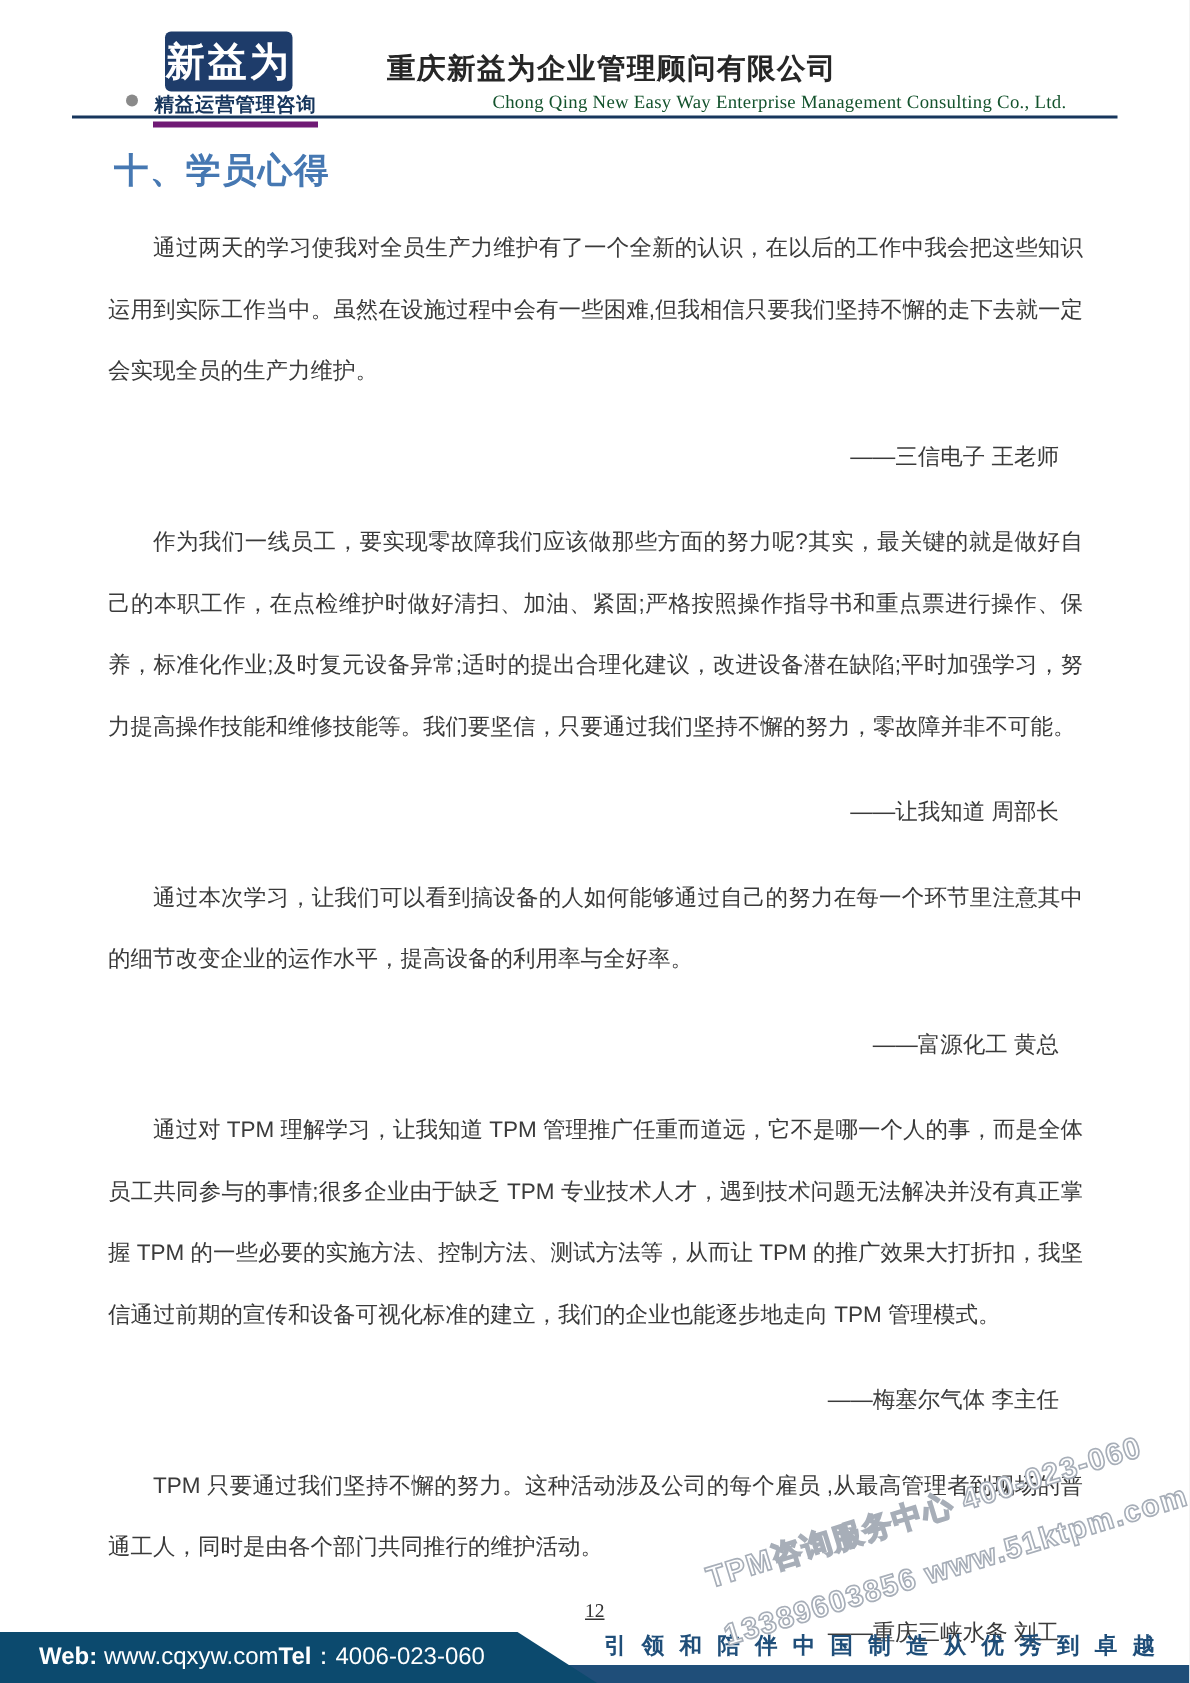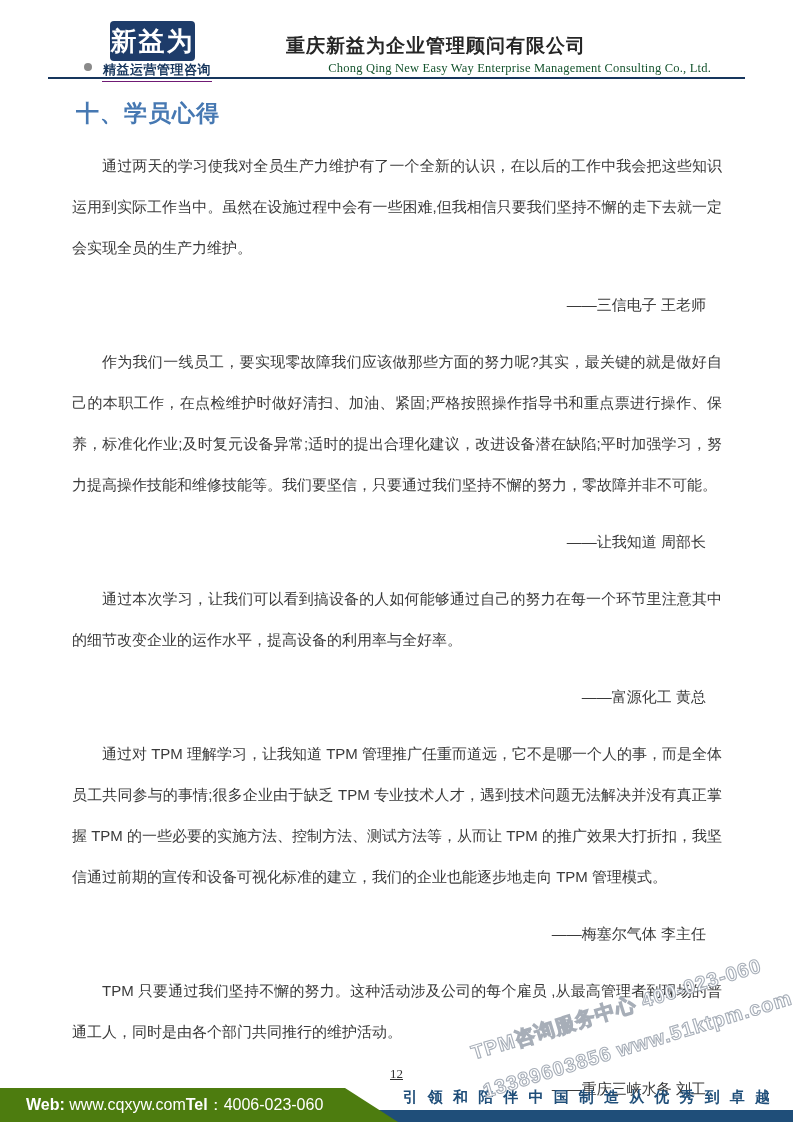--- a/index.html
+++ b/index.html
@@ -22,28 +22,27 @@
     width:85px;height:40px;
     background:#1e3c6a;border-radius:4px;
     color:#ffffff;font-weight:bold;font-size:26px;
     letter-spacing:2px;text-align:center;line-height:40px;
   }
   .logo-tagline{
     position:absolute;left:102px;top:61px;
     width:110px;text-align:center;
     color:#17365d;font-weight:bold;font-size:13px;
     letter-spacing:0.5px;
-    border-bottom:1px solid #701a75;
+    border-bottom:4px solid #701a75;
     padding-bottom:2px;
   }
   .company-cn{
     position:absolute;left:258px;top:33px;
     font-size:19px;font-weight:bold;color:#262626;
     letter-spacing:1px;
-    margin-left:28px;
   }
   .company-en{
     position:absolute;right:82px;top:61px;
     font-family:"Liberation Serif","DejaVu Serif",serif;
     font-size:12.5px;color:#14532d;letter-spacing:0.2px;
   }
   .hdr-rule{
     position:absolute;left:48px;right:48px;top:77px;
     height:2px;background:#17365d;
   }
@@ -93,21 +92,21 @@
     font-family:"Liberation Serif","DejaVu Serif",serif;
     font-size:13px;color:#333333;text-decoration:underline;
   }
   .footer-strip{
     position:absolute;left:0;right:0;top:1110px;height:12px;
     background:#1f4e79;
   }
   .footer-block{
     position:absolute;left:0;top:1088px;
     width:402px;height:34px;
-    background:#4d7c0f;
+    background:#0c4a6e;
     clip-path:polygon(0 0,345px 0,398px 100%,0 100%);
     color:#ffffff;
     line-height:34px;
     padding-left:26px;
     box-sizing:border-box;
     font-size:16px;
     white-space:nowrap;
   }
   .footer-block .lbl{font-weight:bold;}
   .footer-slogan{

